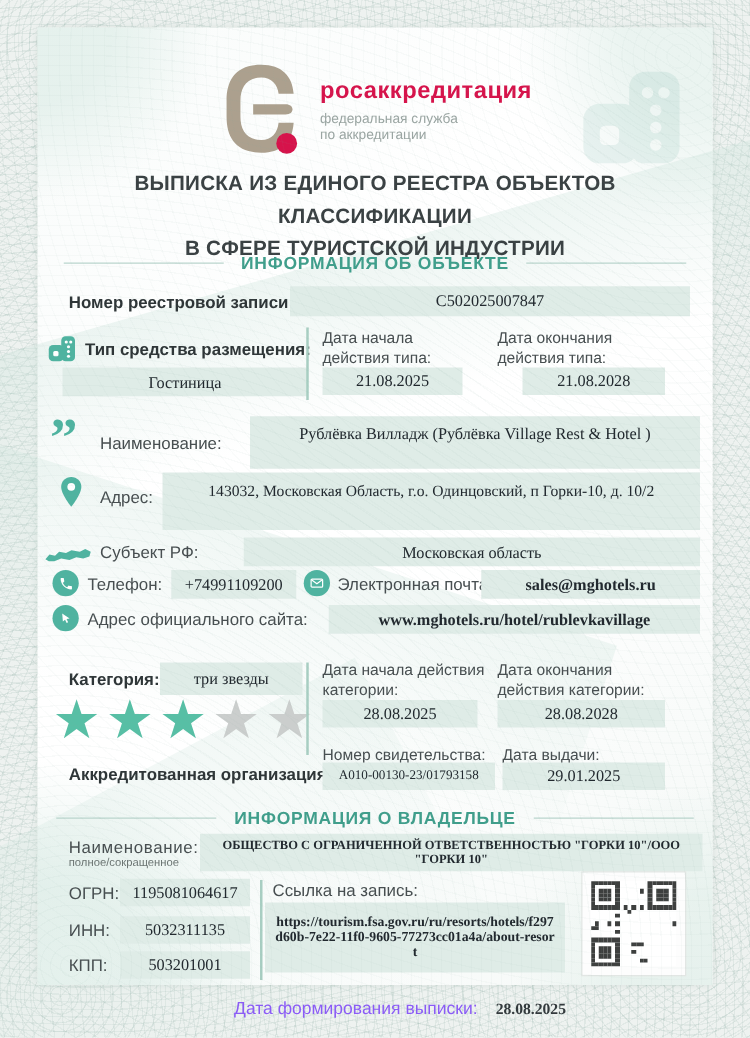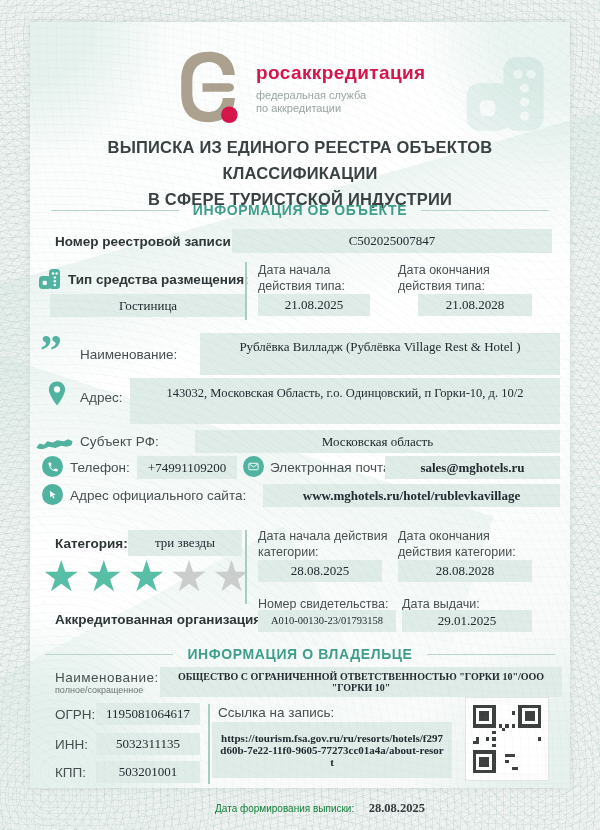--- a/index.html
+++ b/index.html
@@ -63,21 +63,21 @@
   .quote{font-family:"Liberation Serif",serif;font-weight:bold;font-size:44px;
     color:#4fb3a0;line-height:30px;letter-spacing:-2px;}
   .star{font-size:43px;line-height:52px;color:#cbcecd;margin-right:4px;}
   .star.filled{color:#57bfa5;}
   
   .qr-wrap{width:82px;height:82px;background:#fdfdfd;box-shadow:0 0 0 1px #e2e6e4;
     display:flex;align-items:center;justify-content:center;}
   .qr-grid{display:grid;grid-template-columns:repeat(21,1fr);grid-template-rows:repeat(21,1fr);
     width:68px;height:68px;background:#fff;}
   .qr-grid .on{background:#3d3f3e;}
-  .footer-lbl{font-size:10px;color:#15803d;margin-left:40px;}
+  .footer-lbl{font-size:14px;color:#8b5cf6;margin-left:40px;}
   .footer-val{font-family:"Liberation Serif",serif;font-weight:bold;font-size:12.5px;color:#333a3d;}
 </style>
 </head>
 <body>
 
 <div class="page">
   <div class="card">
     <div class="deco deco1"></div>
     <div class="deco deco2"></div>
     <div class="deco deco3"></div>

